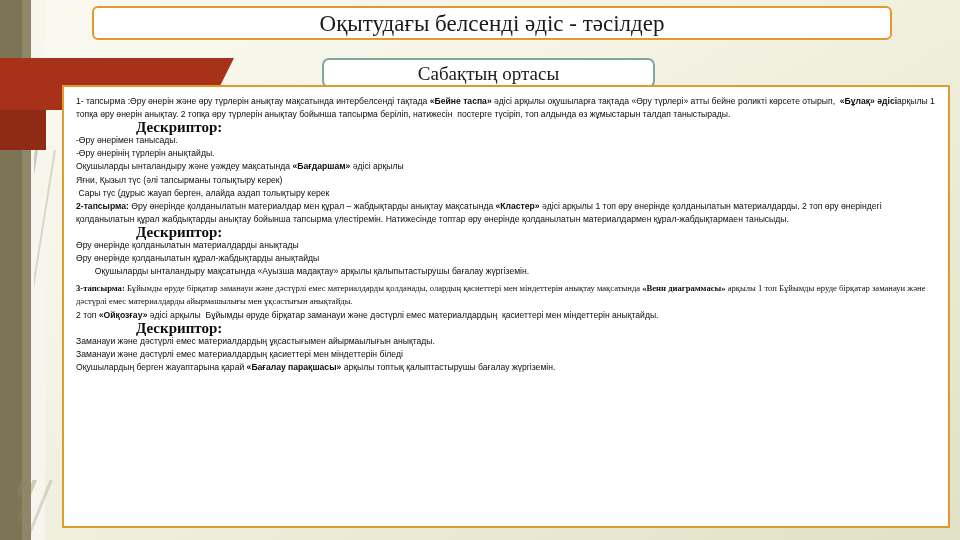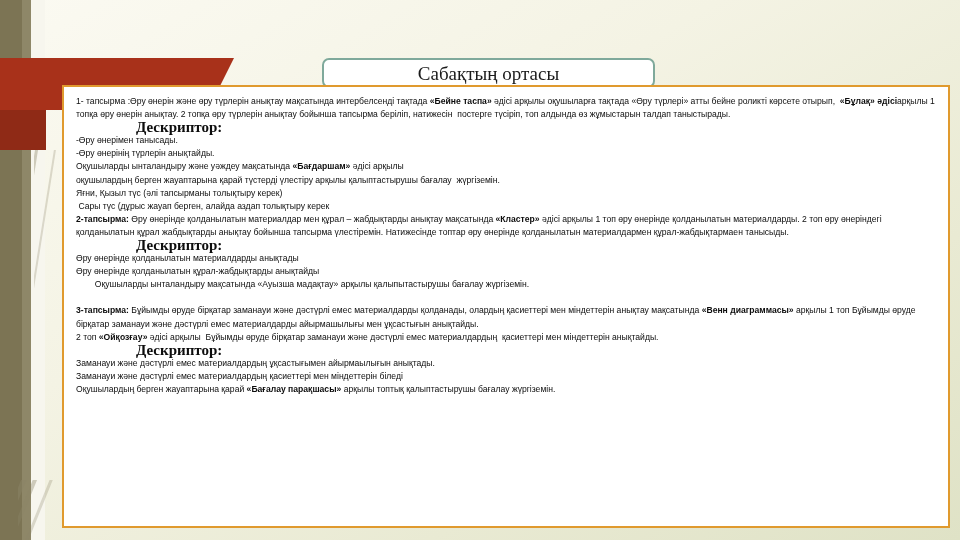--- a/index.html
+++ b/index.html
@@ -190,21 +190,22 @@
   .body-text p.indent-desc {
     padding-left: 60px;
     font-weight: bold;
     font-family: Liberation Serif, serif;
     font-size: 15px;
   }
   .body-text p.indent-sm {
     padding-left: 14px;
   }
   .body-text p.gap-before {
-    margin-top: 13px;
+    margin-top: 4px;
+    font-family: Liberation Serif, serif;
   }
   .body-text b {
     font-weight: bold;
   }
 </style>
 </head>
 <body>
 
 <div id="slide">
 
@@ -218,33 +219,35 @@
     <i></i>
       <i></i>
       <i></i>
   </div>
   <div class="deco-diag-bottom">
     <i></i>
       <i></i>
       <i></i>
   </div>
 
+  <div class="title-box">
+    <span class="title-text">Оқытудағы белсенді әдіс - тәсілдер</span>
+  </div>
 
   <div class="subtitle-box">
     <span class="subtitle-text">Сабақтың ортасы</span>
   </div>
 
   <div class="content-panel">
     <div class="body-text" id="body-text">
         <p><span>1- тапсырма :Өру өнерін және өру түрлерін анықтау мақсатында интербелсенді тақтада </span><b>«Бейне таспа»</b><span> әдісі арқылы оқушыларға тақтада «Өру түрлері» атты бейне роликті көрсете отырып,  </span><b>«Бұлақ» әдісі</b><span>арқылы 1 топқа өру өнерін анықтау. 2 топқа өру түрлерін анықтау бойынша тапсырма беріліп, натижесін  постерге түсіріп, топ алдында өз жұмыстарын талдап таныстырады.</span></p>
         <p class="indent-desc"><b>Дескриптор:</b></p>
         <p><span>-Өру өнерімен танысады.</span></p>
         <p><span>-Өру өнерінің түрлерін анықтайды.</span></p>
         <p><span>Оқушыларды ынталандыру және уәждеу мақсатында </span><b>«Бағдаршам»</b><span> әдісі арқылы</span></p>
-        <p><span>оқушылардың берген жауаптарына қарай түстерді үлестіру арқылы қалыптастырушы бағалау  жүргіземін.</span></p>
         <p><span>Яғни, Қызыл түс (әлі тапсырманы толықтыру керек)</span></p>
         <p><span> Сары түс (дұрыс жауап берген, алайда аздап толықтыру керек</span></p>
         <p><b>2-тапсырма:</b><span> Өру өнерінде қолданылатын материалдар мен құрал – жабдықтарды анықтау мақсатында </span><b>«Кластер»</b><span> әдісі арқылы 1 топ өру өнерінде қолданылатын материалдарды. 2 топ өру өнеріндегі қолданылатын құрал жабдықтарды анықтау бойынша тапсырма үлестіремін. Натижесінде топтар өру өнерінде қолданылатын материалдармен құрал-жабдықтармаен танысыды.</span></p>
         <p class="indent-desc"><b>Дескриптор:</b></p>
         <p><span>Өру өнерінде қолданылатын материалдарды анықтады</span></p>
         <p><span>Өру өнерінде қолданылатын құрал-жабдықтарды анықтайды</span></p>
         <p class="indent-sm"><span>  Оқушыларды ынталандыру мақсатында «Ауызша мадақтау» арқылы қалыпытастырушы бағалау жүргіземін.</span></p>
         <p class="gap-before"><b>3-тапсырма:</b><span> Бұйымды өруде бірқатар заманауи және дәстүрлі емес материалдарды қолданады, олардың қасиеттері мен міндеттерін анықтау мақсатында </span><b>«Венн диаграммасы»</b><span> арқылы 1 топ Бұйымды өруде бірқатар заманауи және дәстүрлі емес материалдарды айырмашылығы мен ұқсастығын анықтайды.</span></p>
         <p><span>2 топ </span><b>«Ойқозғау»</b><span> әдісі арқылы  Бұйымды өруде бірқатар заманауи және дәстүрлі емес материалдардың  қасиеттері мен міндеттерін анықтайды.</span></p>
         <p class="indent-desc"><b>Дескриптор:</b></p>

